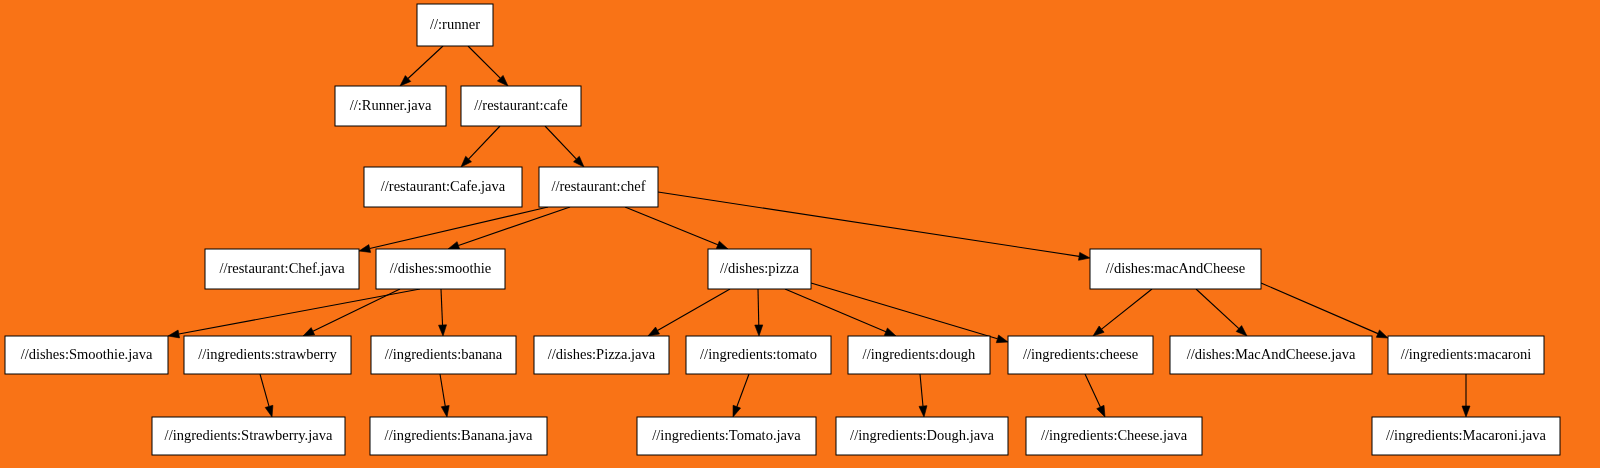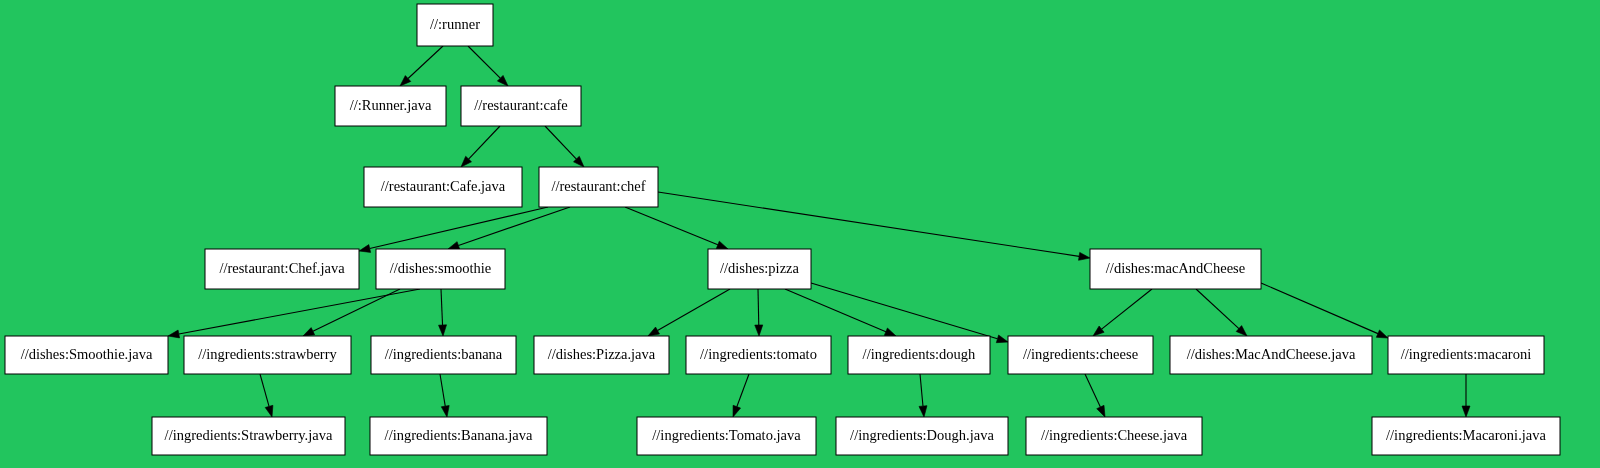--- a/index.html
+++ b/index.html
@@ -4,21 +4,21 @@
 <style>
   html, body {
     margin: 0;
     padding: 0;
     background: #ffffff;
   }
   #graph-root {
     position: relative;
     width: 1600px;
     height: 468px;
-    background: #22c55e;
+    background: #f97316;
     font-family: "Liberation Serif", "DejaVu Serif", serif;
     text-decoration: underline;
   }
   svg#graph-svg {
     display: block;
     width: 1600px;
     height: 468px;
   }
   .node-box {
     fill: #ffffff;

